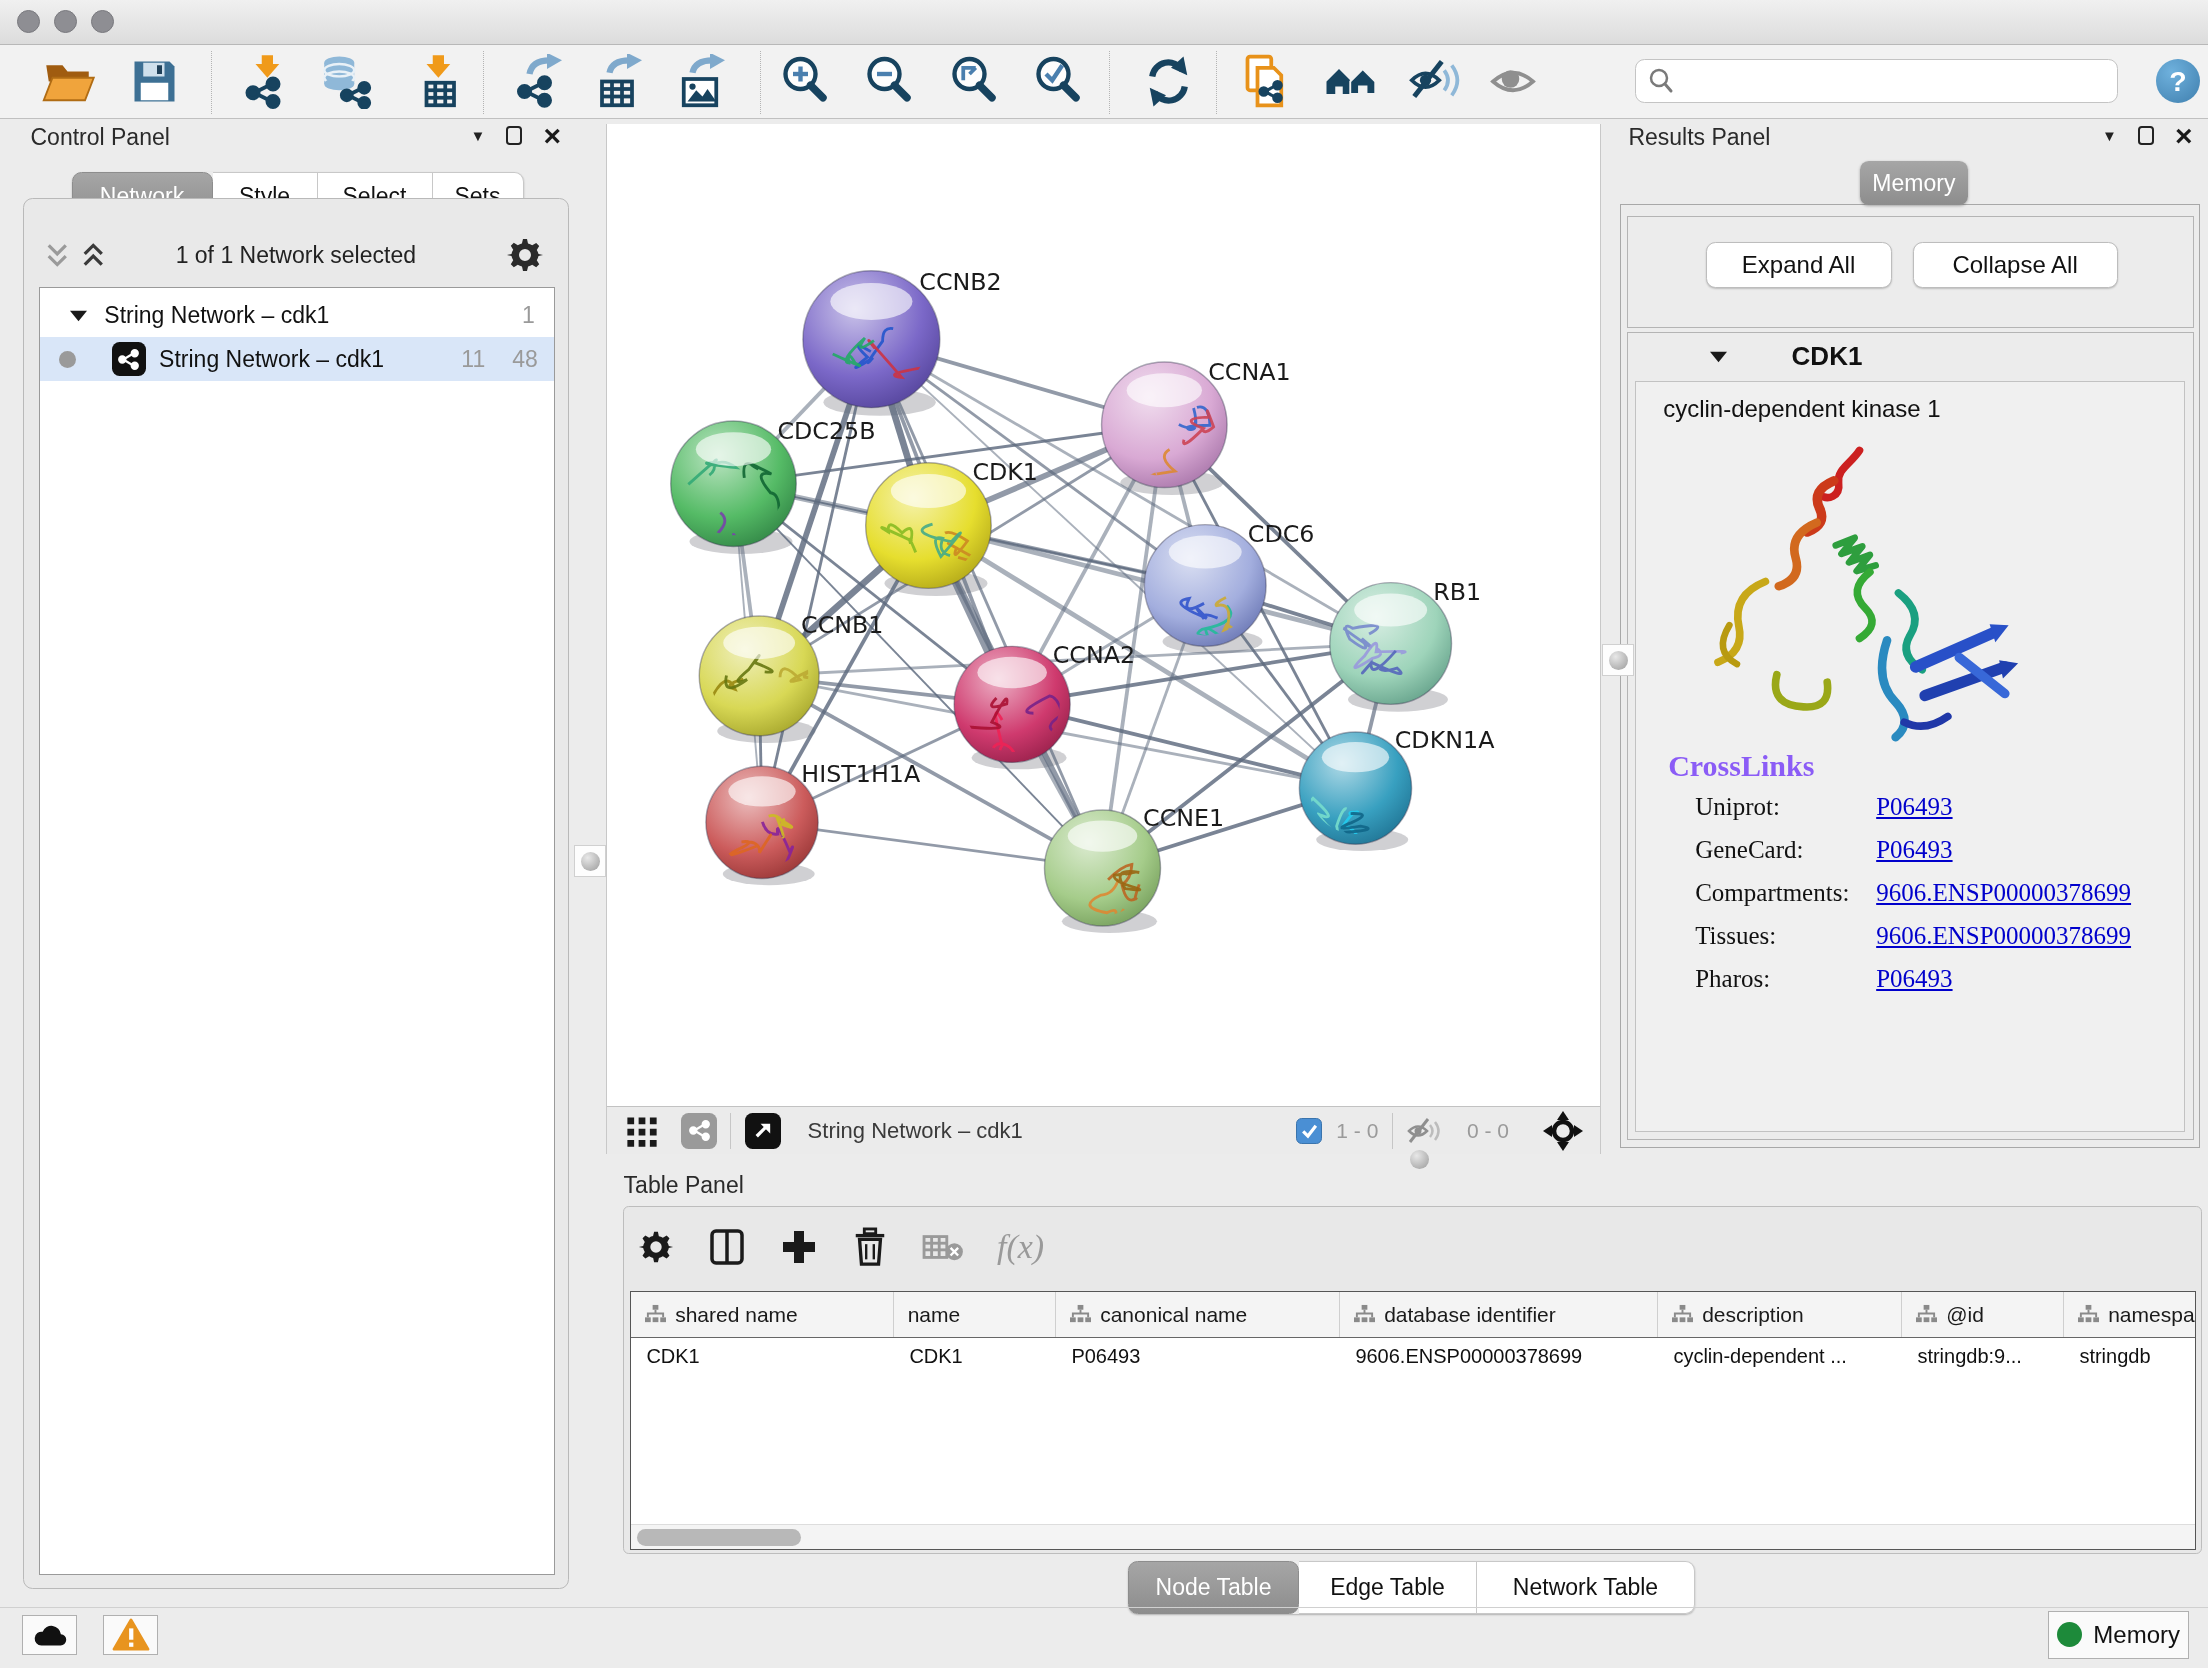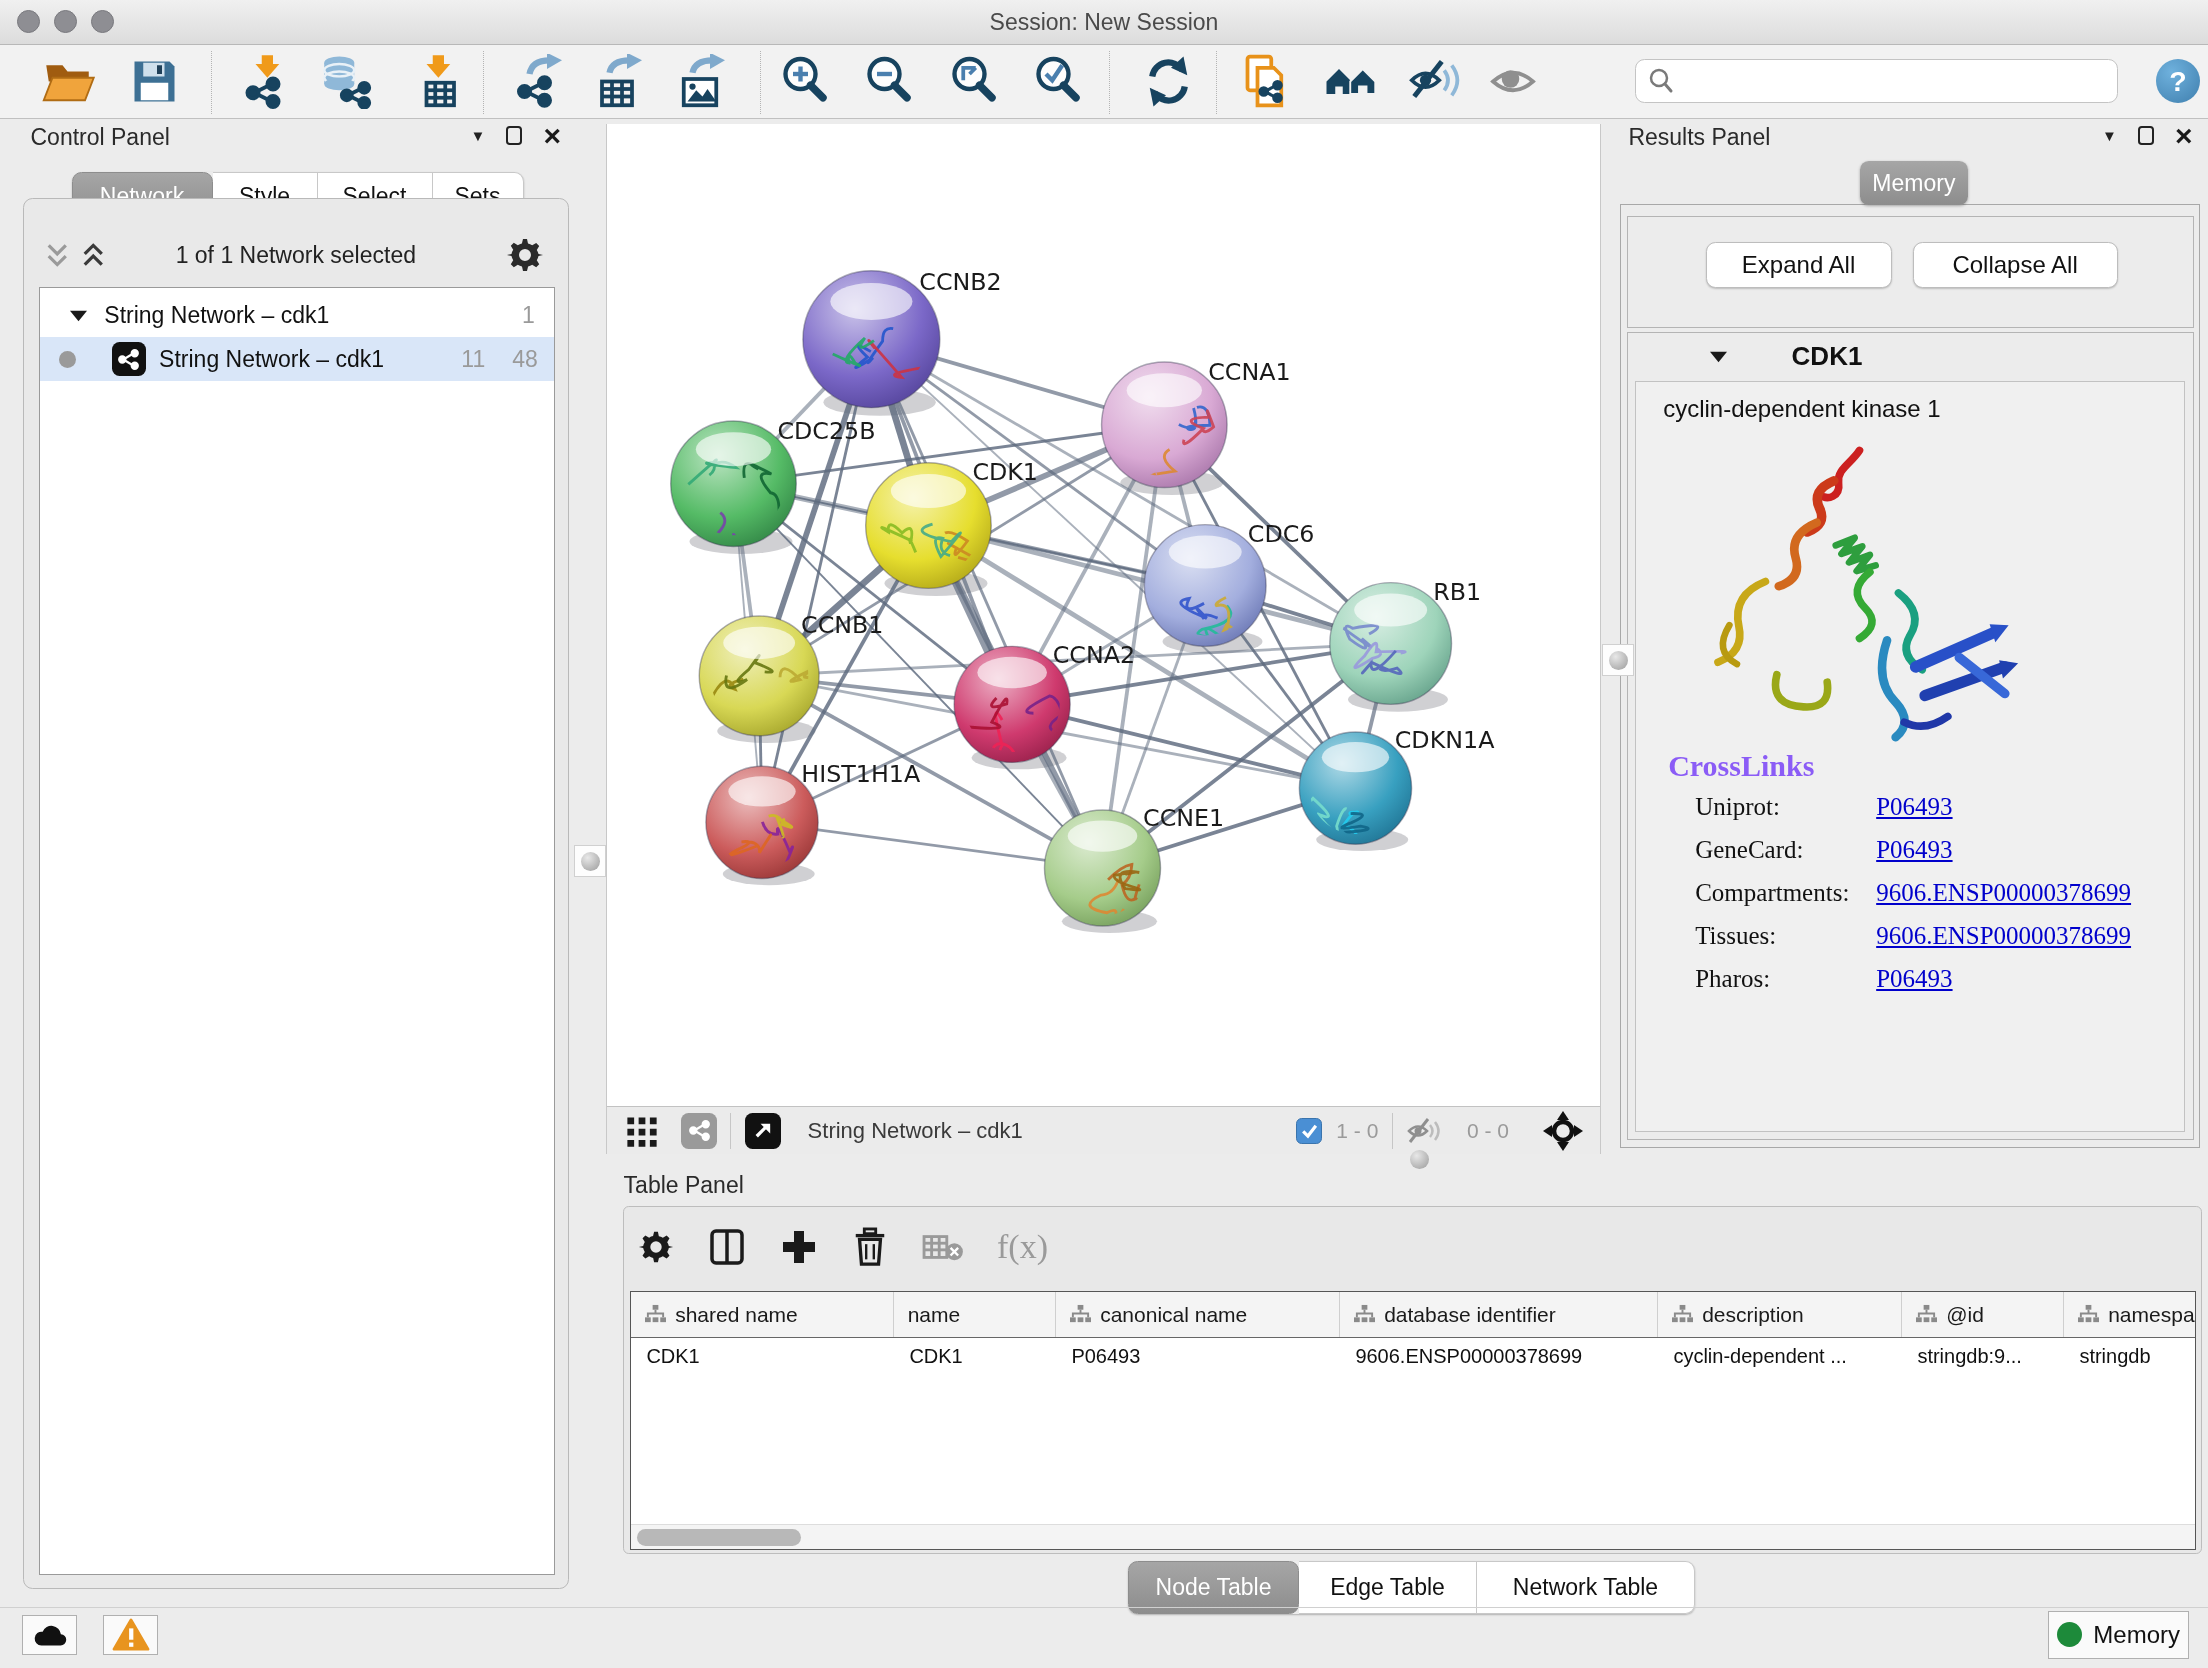--- a/index.html
+++ b/index.html
@@ -120,21 +120,20 @@
 
   svg { display:block; }
 </style>
 </head>
 <body>
 
 <div class="titlebar">
   <span class="traffic" style="left:17px"></span>
   <span class="traffic" style="left:54px"></span>
   <span class="traffic" style="left:91px"></span>
-  <div class="win-title">Session: New Session</div>
 </div>
 
 <div class="toolbar">
 
   <div class="tb-icon" style="left:40px">
     <svg viewBox="0 0 44 44">
       <path d="M5 9h13l4 5h17v8H7z" fill="#a05c10"></path>
       <path d="M3 37l7-18h33l-7 18z" fill="#f0a43c" stroke="#b06c14" stroke-width="1.5"></path>
     </svg>
   </div>
@@ -814,21 +813,21 @@
         <g fill="none" stroke="#9a9a9a" stroke-width="3">
           <rect x="3" y="8" width="24" height="22"></rect>
             <line x1="3" y1="15" x2="27" y2="15"></line>
           <line x1="11" y1="8" x2="11" y2="30"></line>
             <line x1="19" y1="8" x2="19" y2="30"></line>
             <line x1="3" y1="22" x2="27" y2="22"></line>
         </g>
         <circle cx="35" cy="24" r="9" fill="#9a9a9a"></circle>
         <path d="M31 20 l8 8 M39 20 l-8 8" stroke="#fff" stroke-width="2.5"></path>
       </svg>
-      <span style="font-family:'Liberation Serif', serif;font-size:34px;color:#9a9a9a">f(x)</span>
+      <span style="font-family:'Liberation Serif', serif;font-style:italic;font-size:34px;color:#9a9a9a">f(x)</span>
     </div>
     <div class="tbl">
       <div class="tbl-head" id="tbl-head" style="grid-template-columns: 263px 162px 284px 318px 244px 162px 167px;">
           <div class="th">
             <svg width="21" height="21" viewBox="0 0 22 22">
               <rect x="8" y="1" width="6" height="5" fill="#8a8a8a"></rect>
               <path d="M11 6 v4 M3 14 v-4 h16 v4" stroke="#8a8a8a" stroke-width="2" fill="none"></path>
               <rect x="0" y="14" width="6" height="5" fill="#8a8a8a"></rect>
               <rect x="8" y="14" width="6" height="5" fill="#8a8a8a"></rect>
               <rect x="16" y="14" width="6" height="5" fill="#8a8a8a"></rect>

